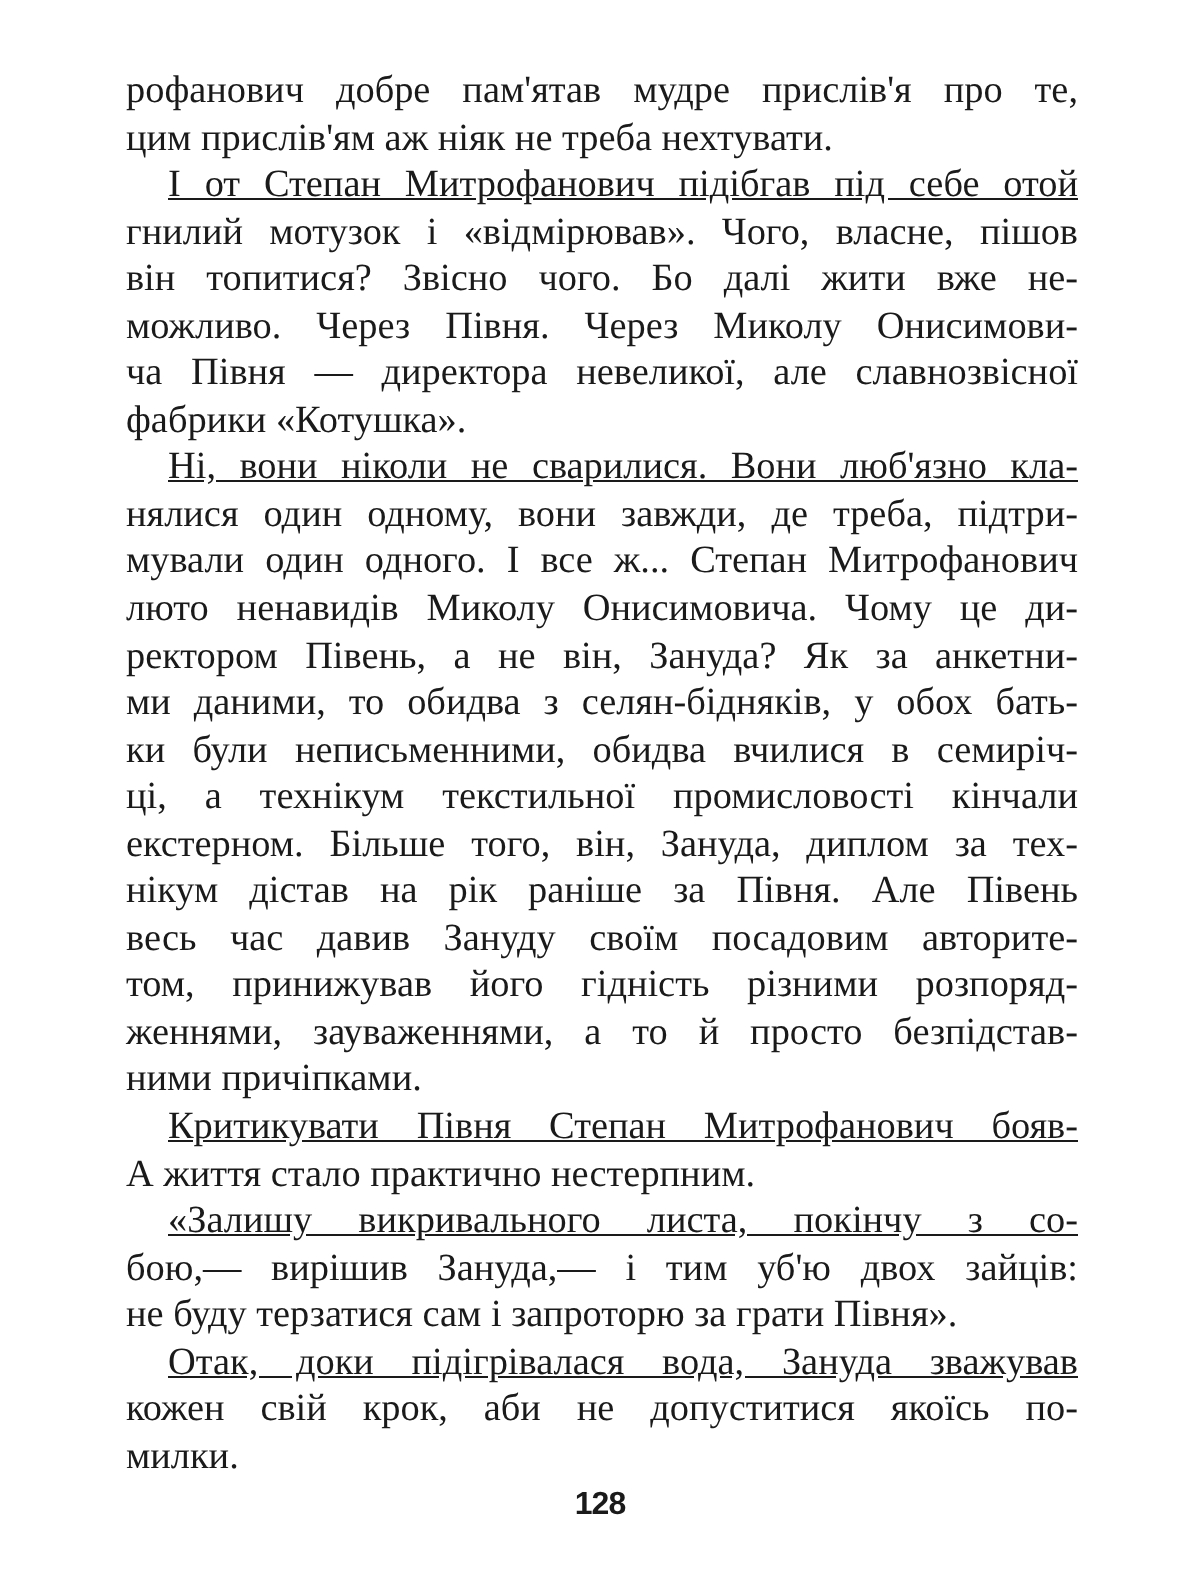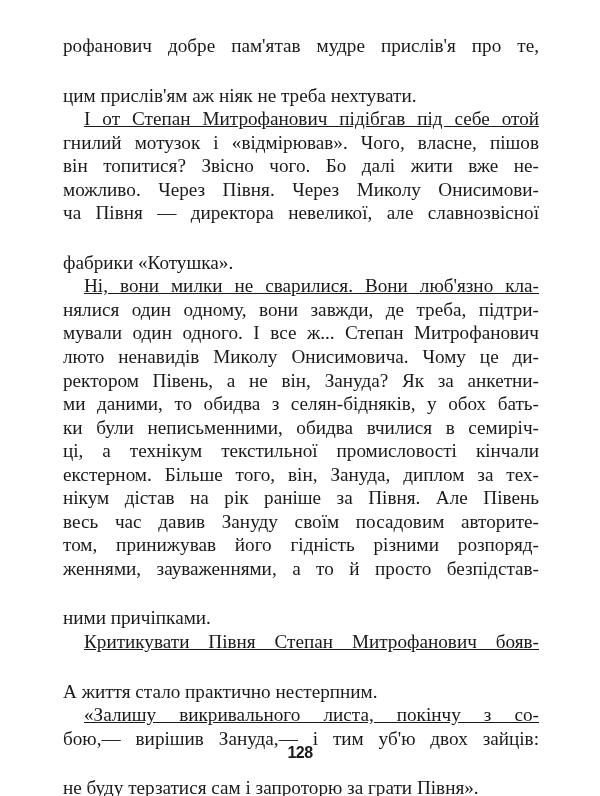--- a/index.html
+++ b/index.html
@@ -4,41 +4,41 @@
   <style>
     html, body { margin: 0; padding: 0; background: #ffffff; }
     body { width: 600px; height: 796px; position: relative; overflow: hidden; }
     .page {
       position: absolute; left: 63px; top: 34px; width: 476px;
       font-family: "Liberation Serif", "DejaVu Serif", serif;
       font-size: 19.2px; line-height: 23.55px; color: #1a1a1a;
       text-align: justify;
     }
     .line { display: block; white-space: nowrap; text-align-last: justify; text-align: justify; height: 23.55px; overflow: visible; }
-    .line.last { text-align-last: left; margin-top: 26px; }
+    .line.last { text-align-last: left; }
     .indent { padding-left: 21px; text-decoration: underline; }
     .page-number {
       position: absolute; left: 0; right: 0; top: 744px; text-align: center;
       font-family: Liberation Sans, sans-serif; font-weight: bold;
       font-size: 16px; color: #1a1a1a; letter-spacing: -0.5px;
     }
   </style>
 </head>
 <body>
 
 <div class="page">
   <span class="line">рофанович добре пам'ятав мудре прислів'я про те,</span>
   <span class="line last">цим прислів'ям аж ніяк не треба нехтувати.</span>
   <span class="line indent">І от Степан Митрофанович підібгав під себе отой</span>
   <span class="line">гнилий мотузок і «відмірював». Чого, власне, пішов</span>
   <span class="line">він топитися? Звісно чого. Бо далі жити вже не-</span>
   <span class="line">можливо. Через Півня. Через Миколу Онисимови-</span>
   <span class="line">ча Півня — директора невеликої, але славнозвісної</span>
   <span class="line last">фабрики «Котушка».</span>
-  <span class="line indent">Ні, вони милки не сварилися. Вони люб'язно кла-</span>
+  <span class="line indent">Ні, вони ніколи не сварилися. Вони люб'язно кла-</span>
   <span class="line">нялися один одному, вони завжди, де треба, підтри-</span>
   <span class="line">мували один одного. І все ж... Степан Митрофанович</span>
   <span class="line">люто ненавидів Миколу Онисимовича. Чому це ди-</span>
   <span class="line">ректором Півень, а не він, Зануда? Як за анкетни-</span>
   <span class="line">ми даними, то обидва з селян-бідняків, у обох бать-</span>
   <span class="line">ки були неписьменними, обидва вчилися в семиріч-</span>
   <span class="line">ці, а технікум текстильної промисловості кінчали</span>
   <span class="line">екстерном. Більше того, він, Зануда, диплом за тех-</span>
   <span class="line">нікум дістав на рік раніше за Півня. Але Півень</span>
   <span class="line">весь час давив Зануду своїм посадовим авторите-</span>

